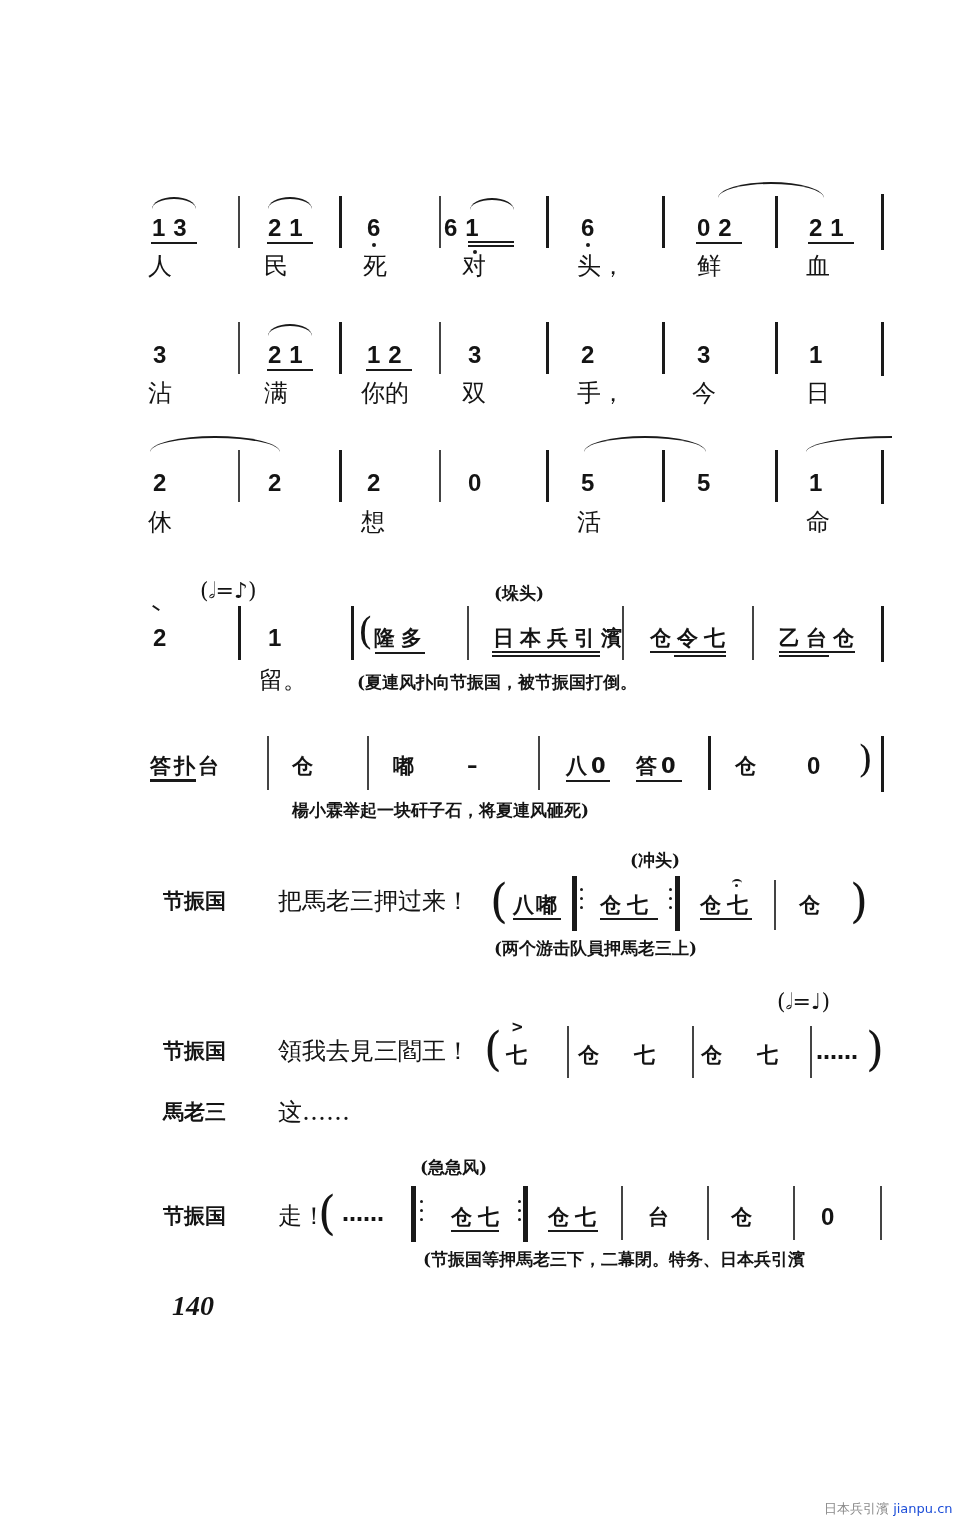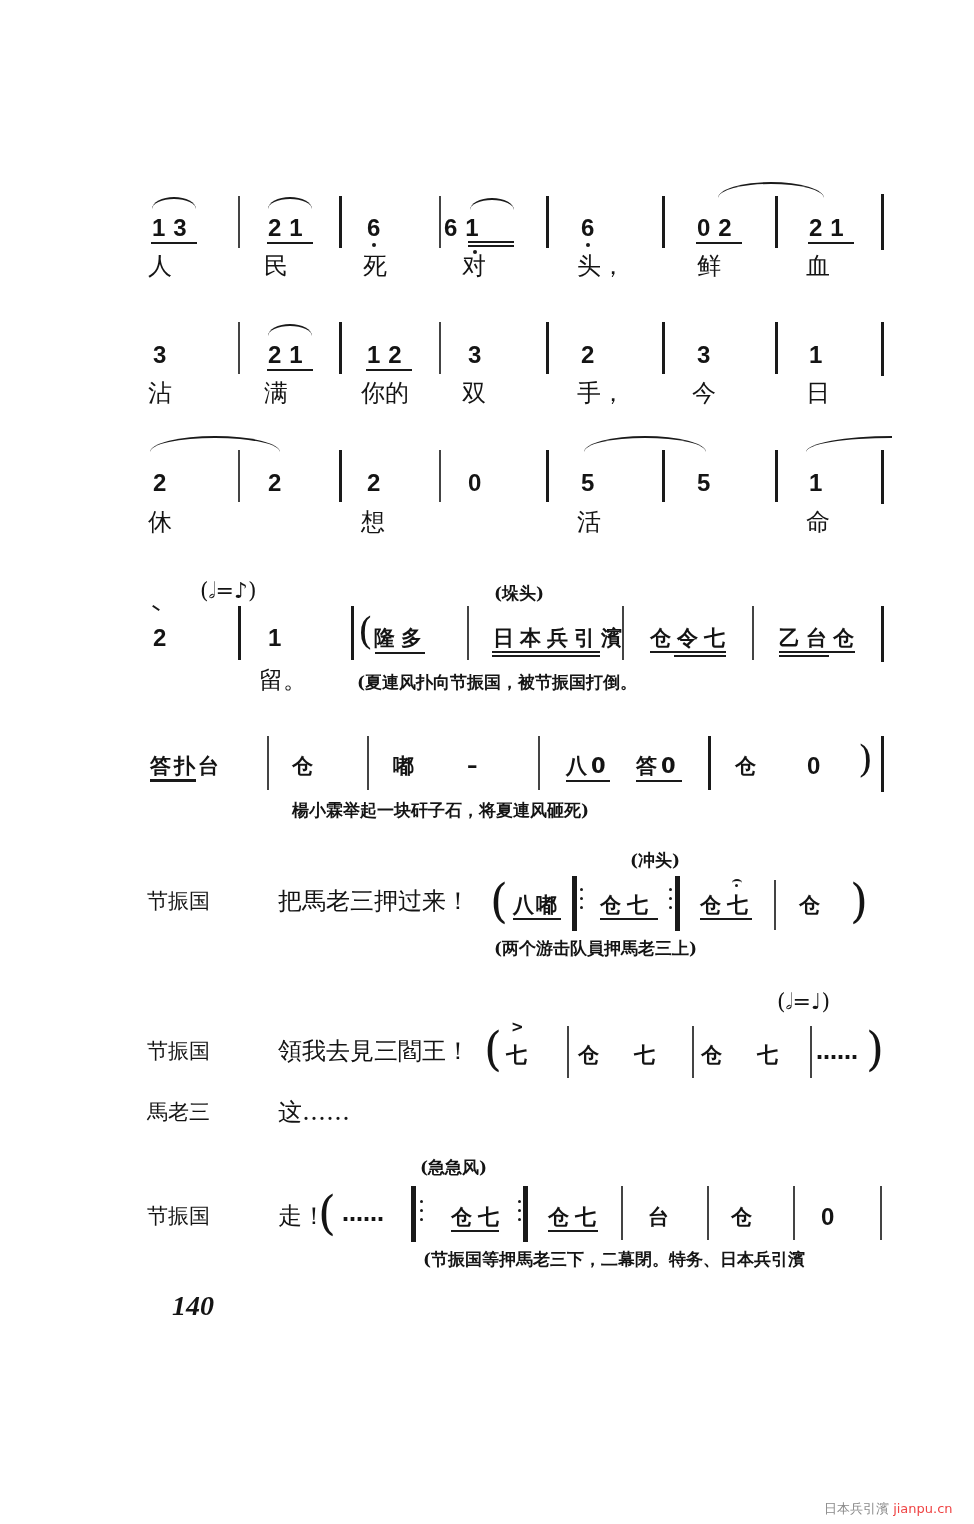--- a/index.html
+++ b/index.html
@@ -7,28 +7,28 @@
          font-family:"DejaVu Sans", sans-serif; color:#141414; }
   .abs { position:absolute; }
   .num { font-family:"Liberation Sans", sans-serif; font-weight:bold; font-size:24px; line-height:24px; }
   .lyr { font-family:"DejaVu Serif", serif; font-size:24px; line-height:26px; }
   .bar { position:absolute; width:3px; background:#1a1a1a; }
   .bar.thin { width:2px; background:#444; }
   .ul { position:absolute; height:2px; background:#1a1a1a; }
   .slur { position:absolute; border-top:2.5px solid #1a1a1a; border-radius:50% 50% 0 0 / 100% 100% 0 0; }
   .dot { position:absolute; width:4px; height:4px; border-radius:50%; background:#1a1a1a; }
   .perc { font-family:"DejaVu Sans", sans-serif; font-weight:bold; font-size:21px; line-height:24px; letter-spacing:6px; }
-  .role { font-family:"DejaVu Sans", sans-serif; font-weight:normal; font-size:21px; line-height:24px; }
+  .role { font-family:"DejaVu Sans", sans-serif; font-weight:bold; font-size:21px; line-height:24px;margin-left:16px; }
   .speech { font-family:"DejaVu Serif", serif; font-size:24px; line-height:26px;margin-left:20px; }
   .paren { font-family:"DejaVu Serif", serif; font-size:46px; line-height:46px; font-weight:normal; }
   .ann { font-family:"DejaVu Serif", serif; font-size:17px; line-height:20px; font-weight:bold; }
   .tempo { font-family:"DejaVu Serif", serif; font-size:22px; line-height:24px; }
   .pageno { font-family:"Liberation Serif", serif; font-style:italic; font-weight:bold; font-size:28px; }
   .wm { font-family:"DejaVu Sans", sans-serif; font-size:13px; color:#8a8a8a; }
-  .wm span.site { color:#ef4444; }
+  .wm span.site { color:#1d4ed8; }
   .repeat-bar { position:absolute; width:5px; background:#1a1a1a; }
   .rdots { position:absolute; width:3px; }
   .rdots i { display:block; width:3px; height:3px; background:#1a1a1a; margin:6px 0; border-radius:50%; }
 </style>
 </head>
 <body>
 
 <div>
 
   <div class="slur" style="left:152px;top:197px;width:44px;height:10px;"></div>

